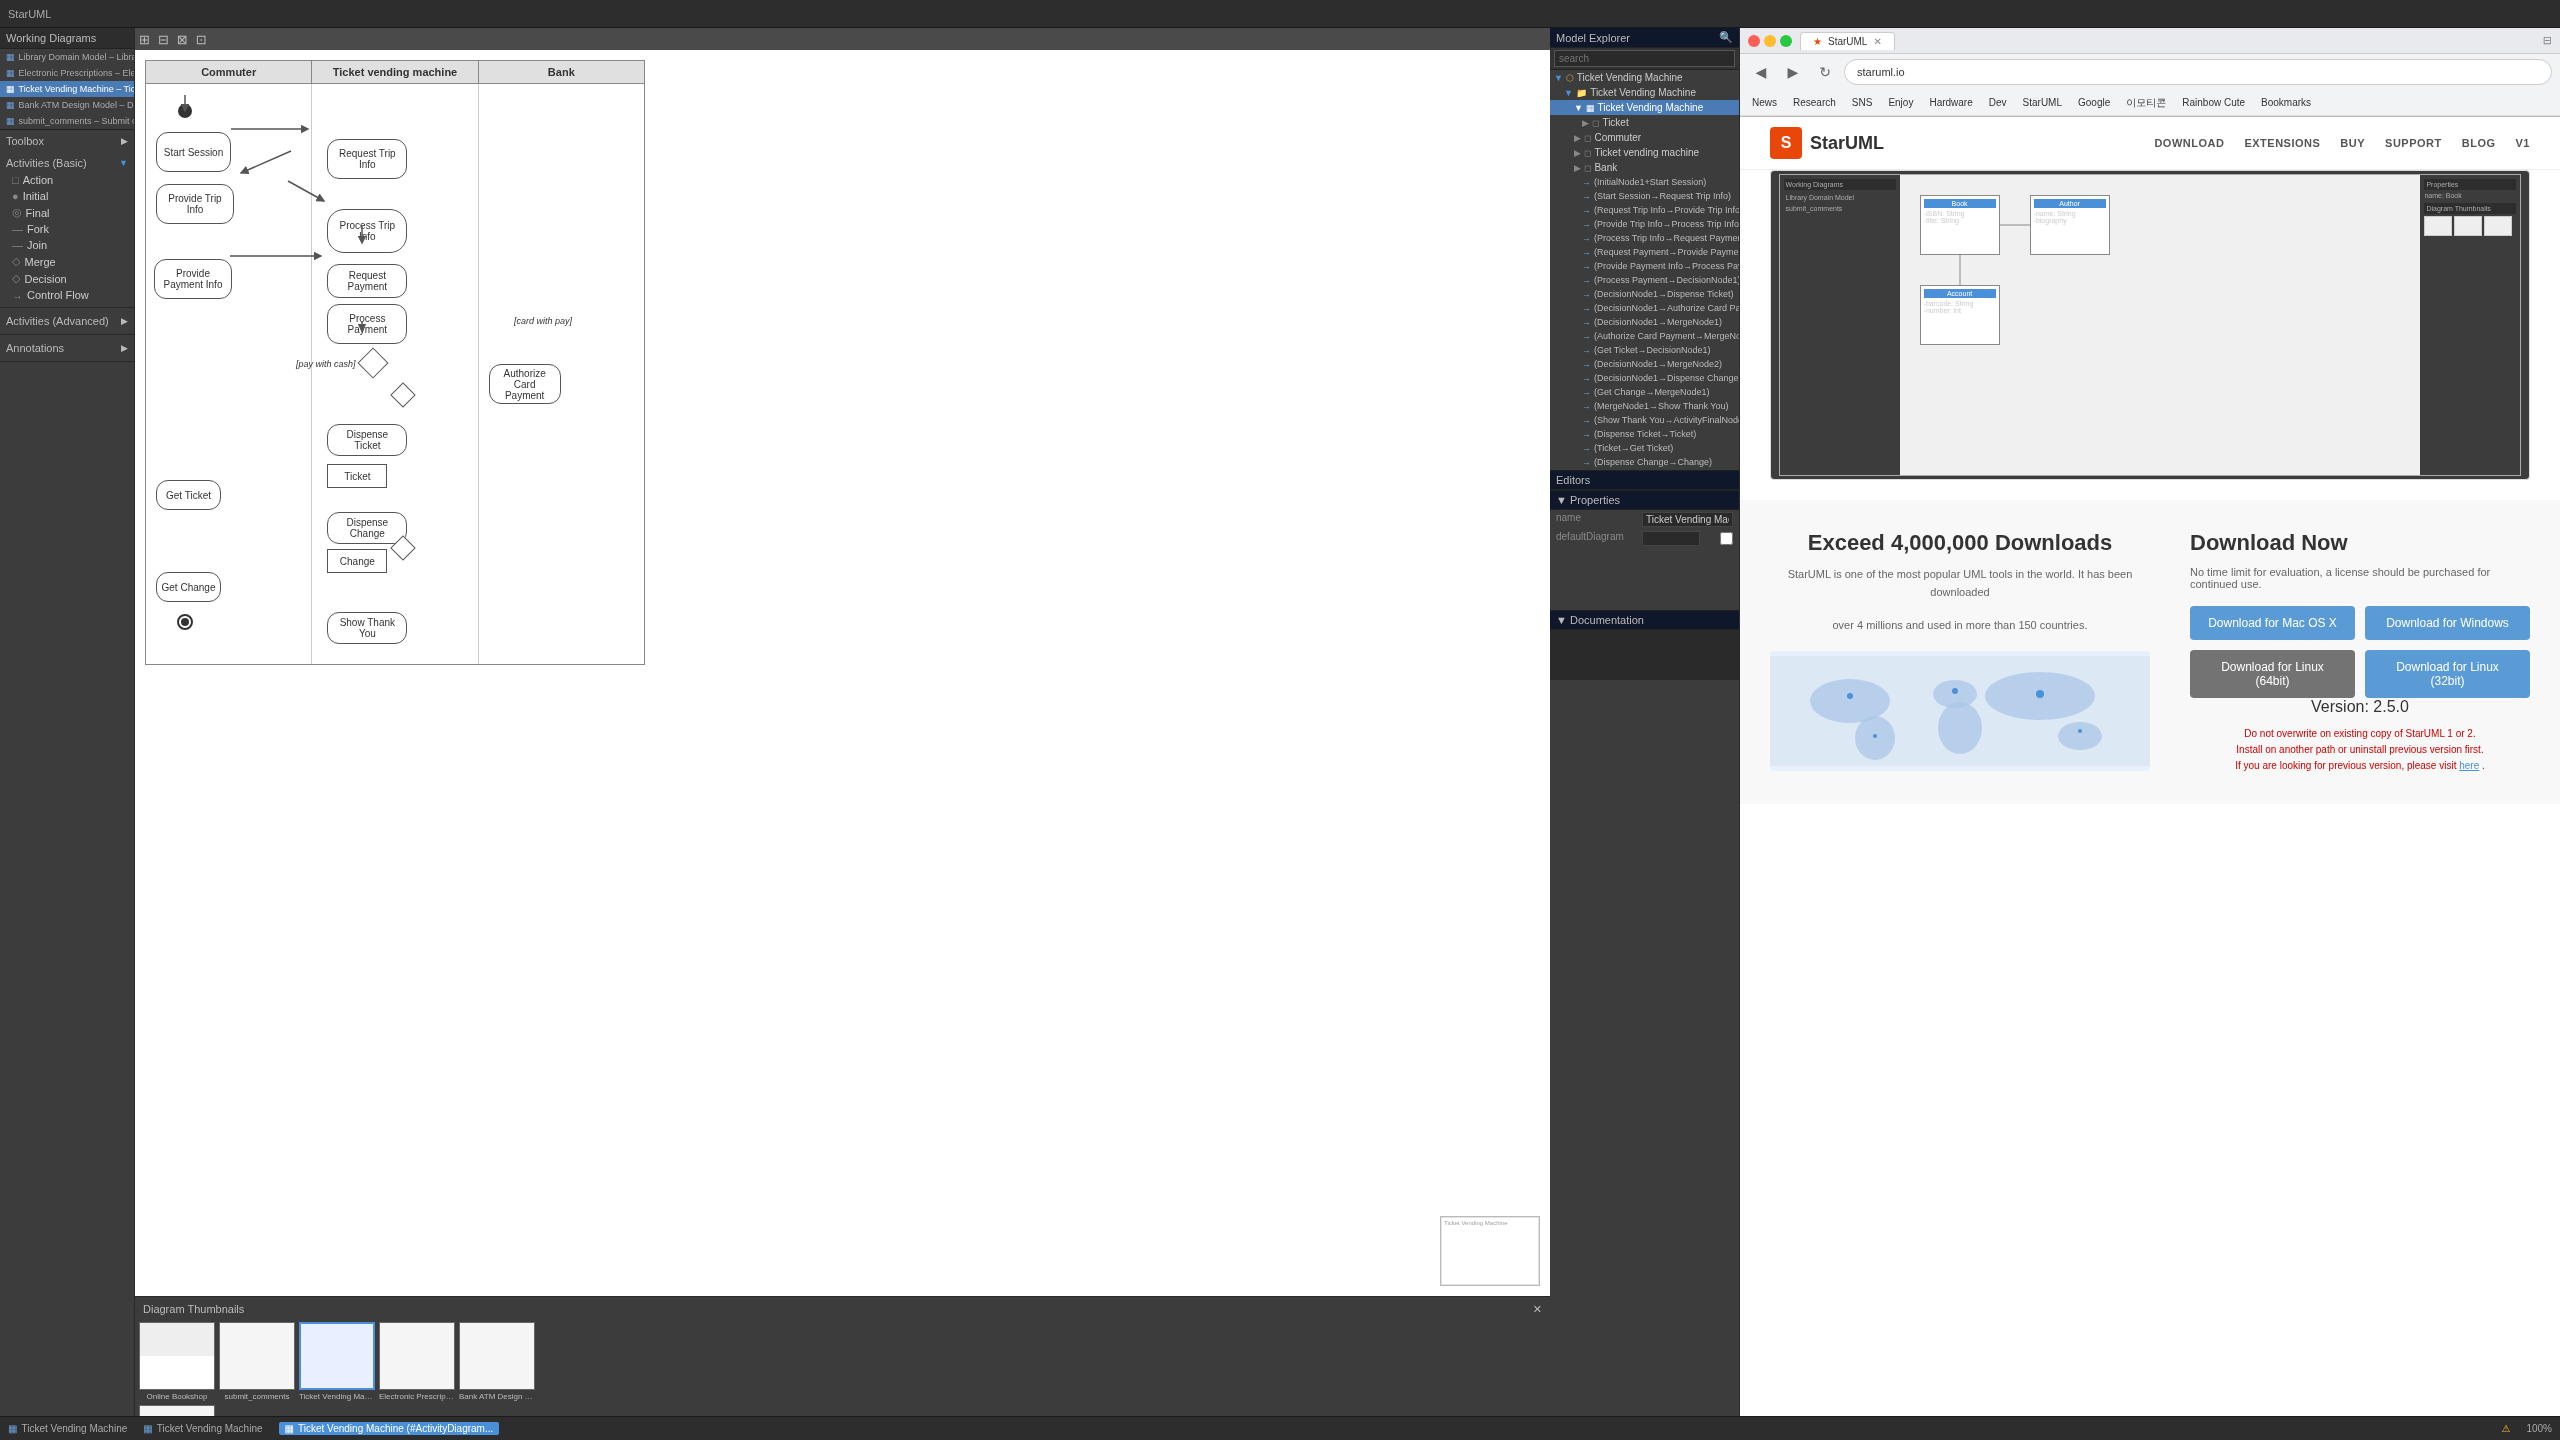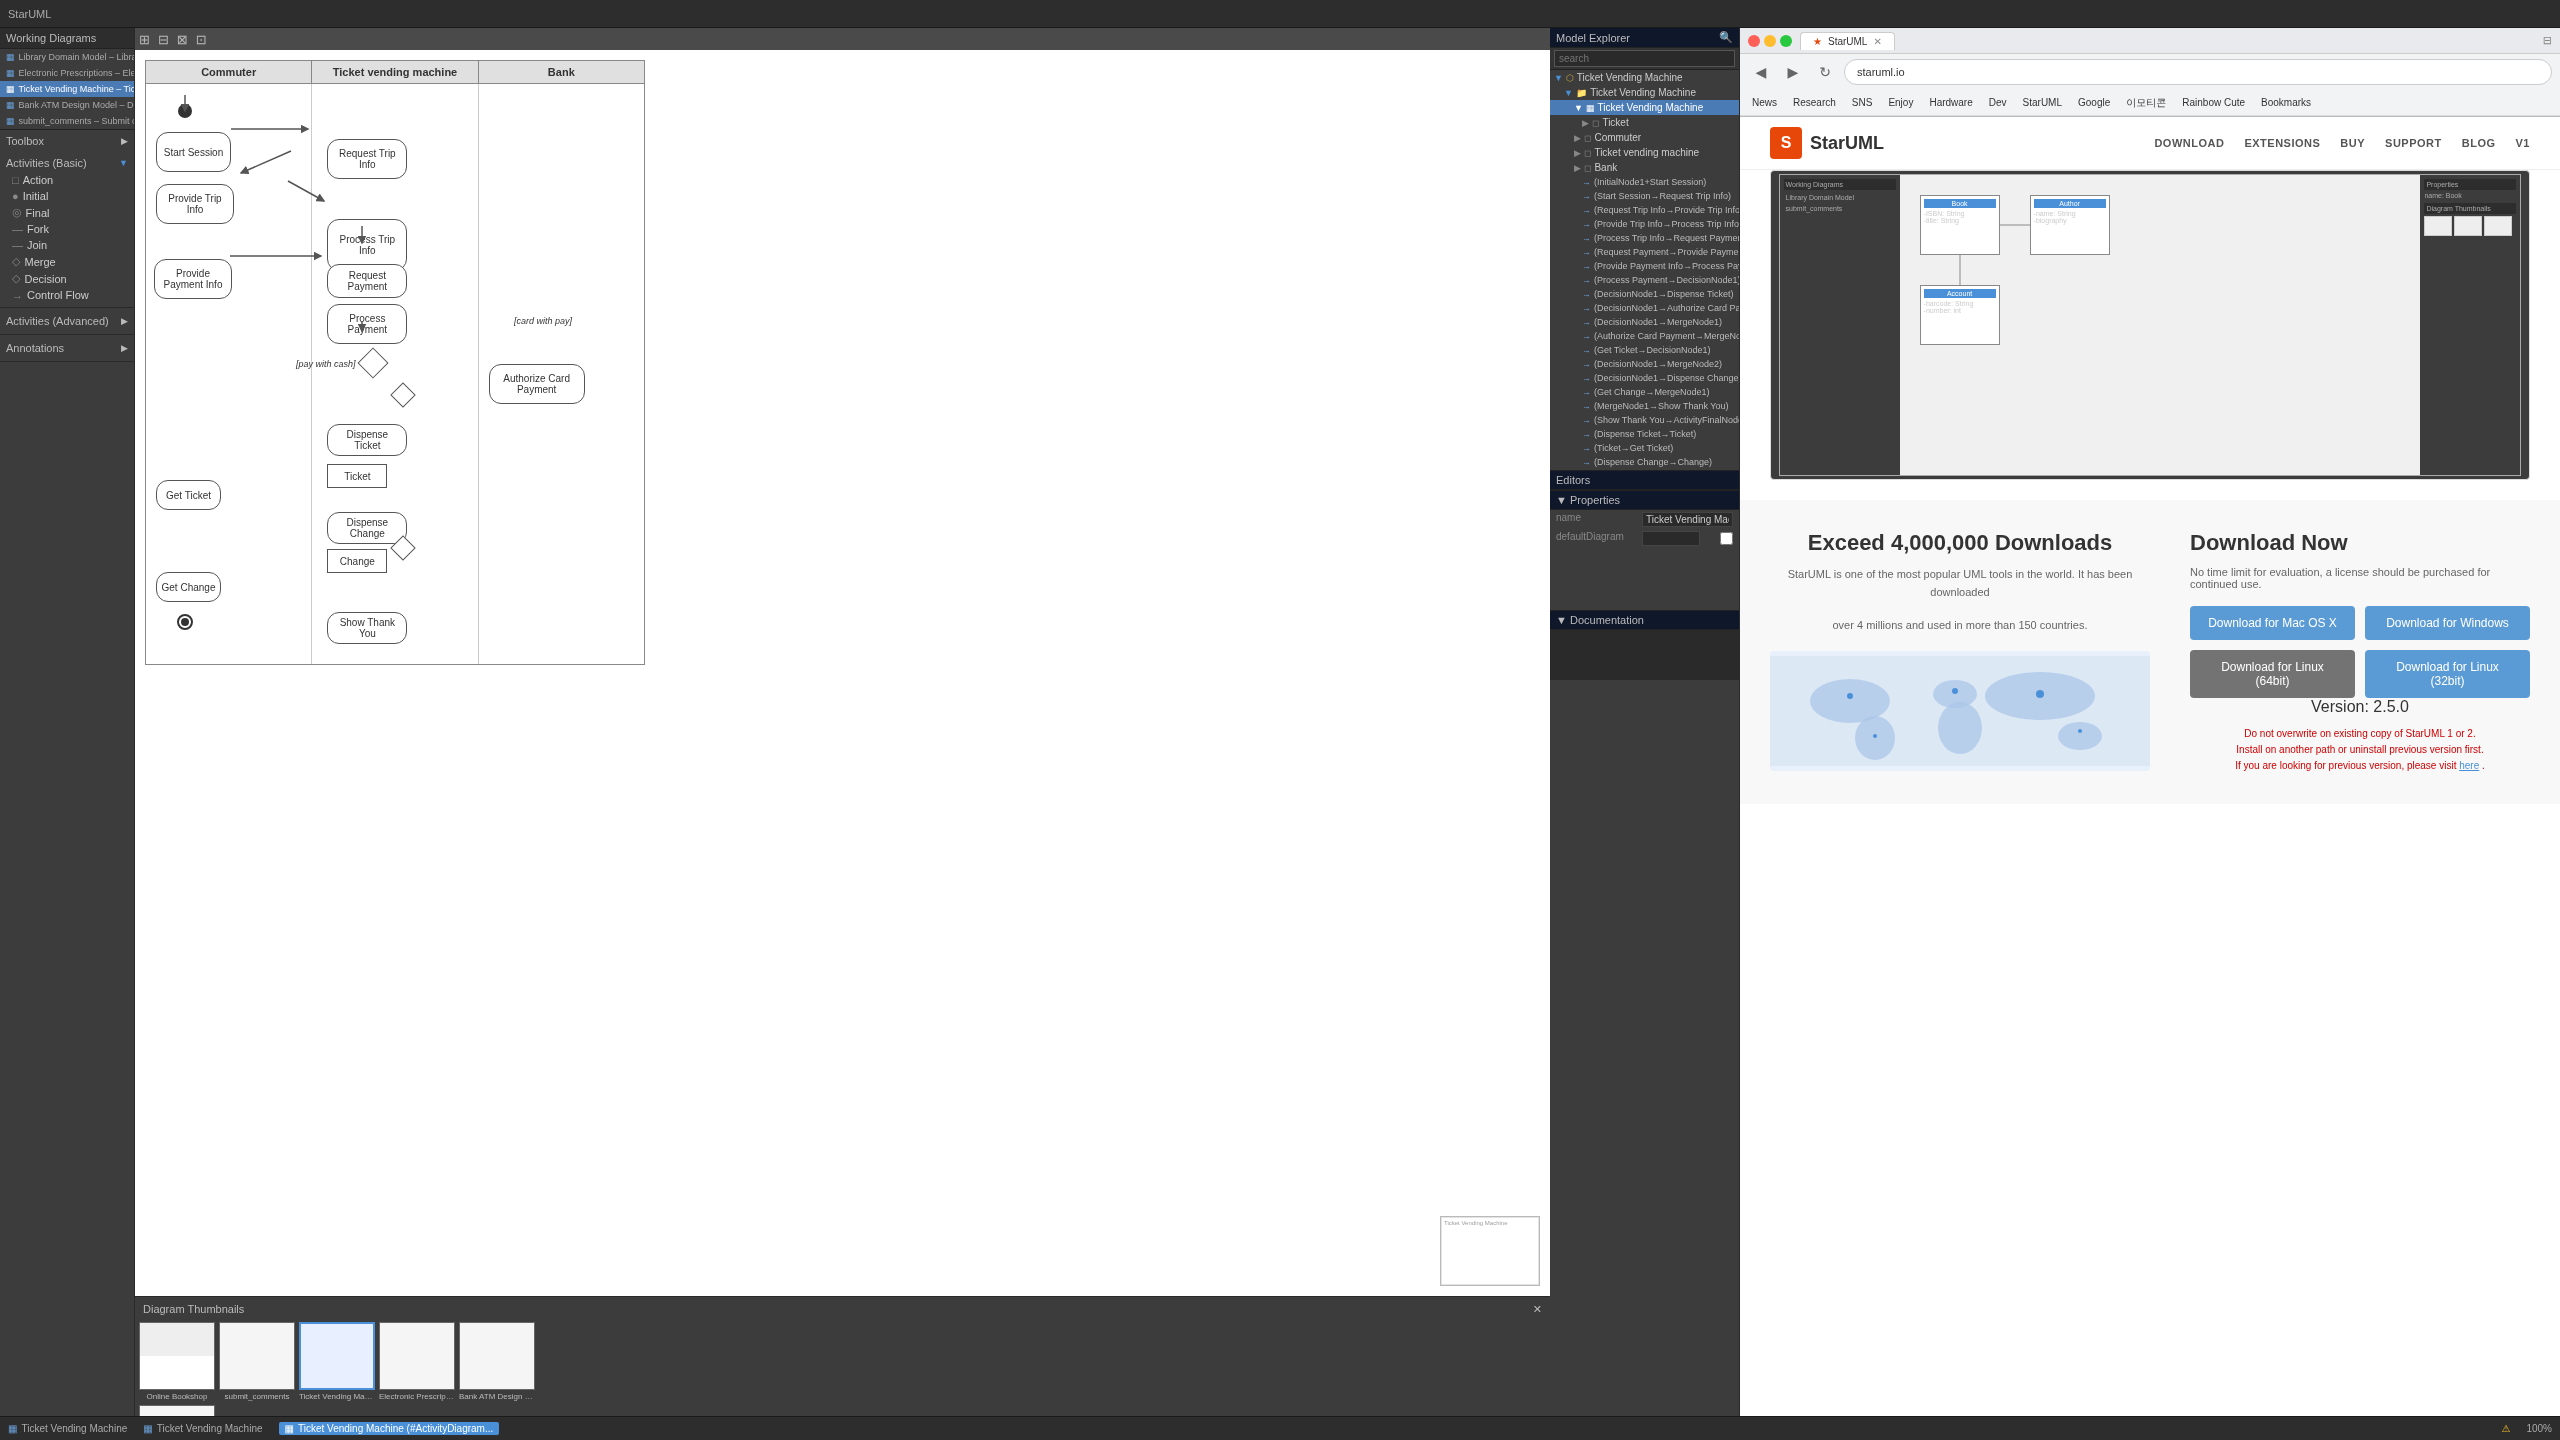--- a/index.html
+++ b/index.html
@@ -250,21 +250,21 @@
                 <div class="act-node" style="left:10px;top:488px;width:65px;height:30px;">Get Change</div>
 
                 <div class="act-final" style="left:31px;top:530px;">
                   <div class="act-final-inner"></div>
                 </div>
               </div>
               <div class="swimlane-col">
 
                 <div class="act-node" style="left:15px;top:55px;width:80px;height:40px;">Request Trip Info</div>
 
-                <div class="act-node" style="left:15px;top:135px;width:80px;height:52px;">Process Trip Info</div>
+                <div class="act-node" style="left:15px;top:125px;width:80px;height:44px;border-radius:17px;">Process Trip Info</div>
 
                 <div class="act-node" style="left:15px;top:180px;width:80px;height:34px;">Request Payment</div>
 
                 <div class="act-node" style="left:15px;top:220px;width:80px;height:40px;">Process Payment</div>
 
                 <div style="position:absolute;left:50px;top:268px;">
                   <div style="width:22px;height:22px;background:white;border:1.5px solid #555;transform:rotate(45deg);"></div>
                 </div>
 
                 <div class="act-node" style="left:15px;top:340px;width:80px;height:32px;">Dispense Ticket</div>
@@ -279,21 +279,21 @@
 
                 <div style="position:absolute;left:82px;top:302px;">
                   <div style="width:18px;height:18px;background:white;border:1.5px solid #555;transform:rotate(45deg);"></div>
                 </div>
                 <div style="position:absolute;left:82px;top:455px;">
                   <div style="width:18px;height:18px;background:white;border:1.5px solid #555;transform:rotate(45deg);"></div>
                 </div>
               </div>
               <div class="swimlane-col">
 
-                <div class="act-node" style="left:10px;top:280px;width:96px;height:40px;">Authorize Card Payment</div>
+                <div class="act-node" style="left:10px;top:280px;width:72px;height:40px;">Authorize Card Payment</div>
               </div>
             </div>
 
             <svg class="canvas-svg">
 
               <line x1="39" y1="34" x2="39" y2="50" stroke="#555" stroke-width="1.5" marker-end="url(#arr)"></line>
 
               <line x1="85" y1="68" x2="162" y2="68" stroke="#555" stroke-width="1.5" marker-end="url(#arr)"></line>
 
               <line x1="145" y1="90" x2="95" y2="112" stroke="#555" stroke-width="1.5" marker-end="url(#arr)"></line>

